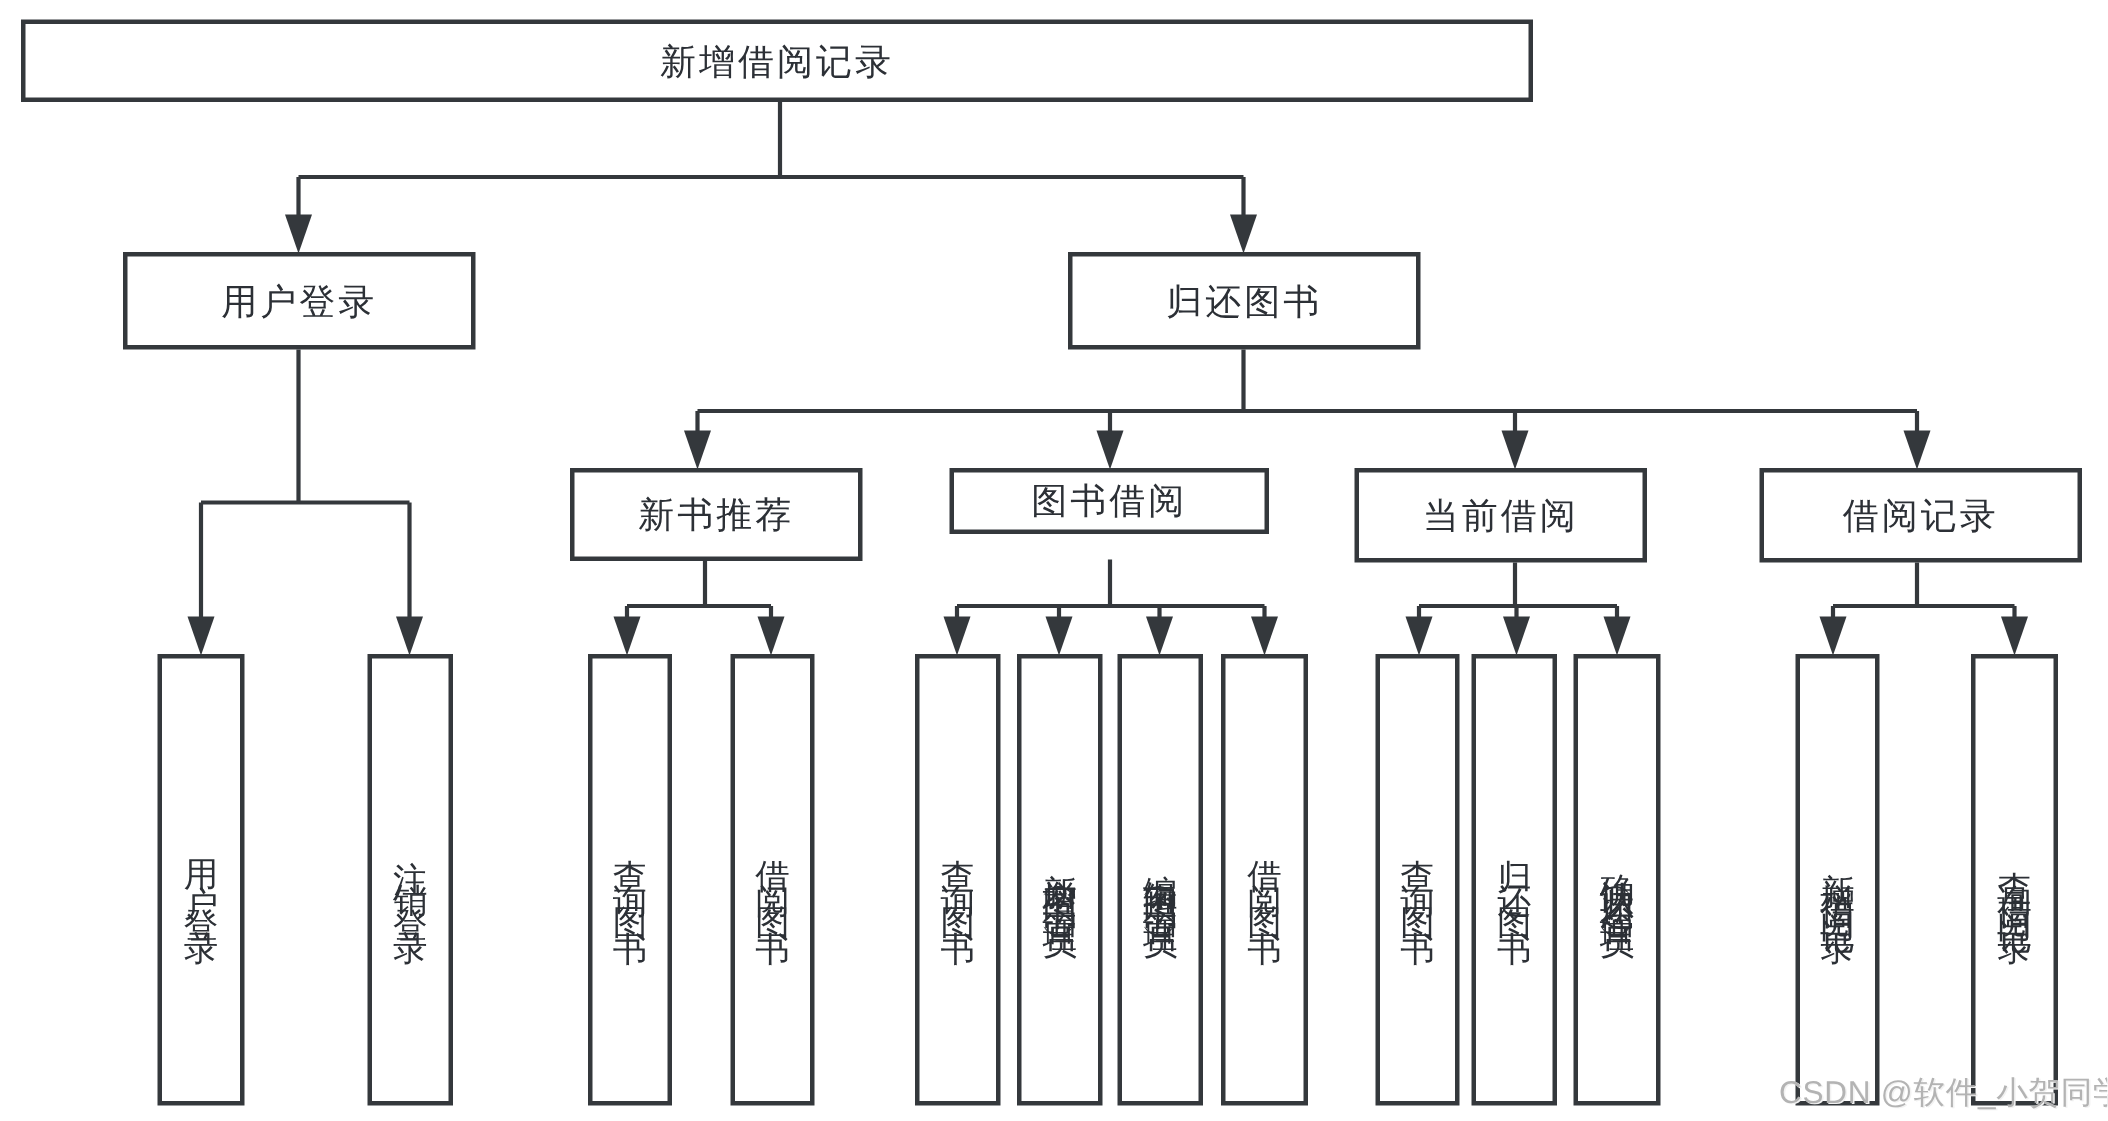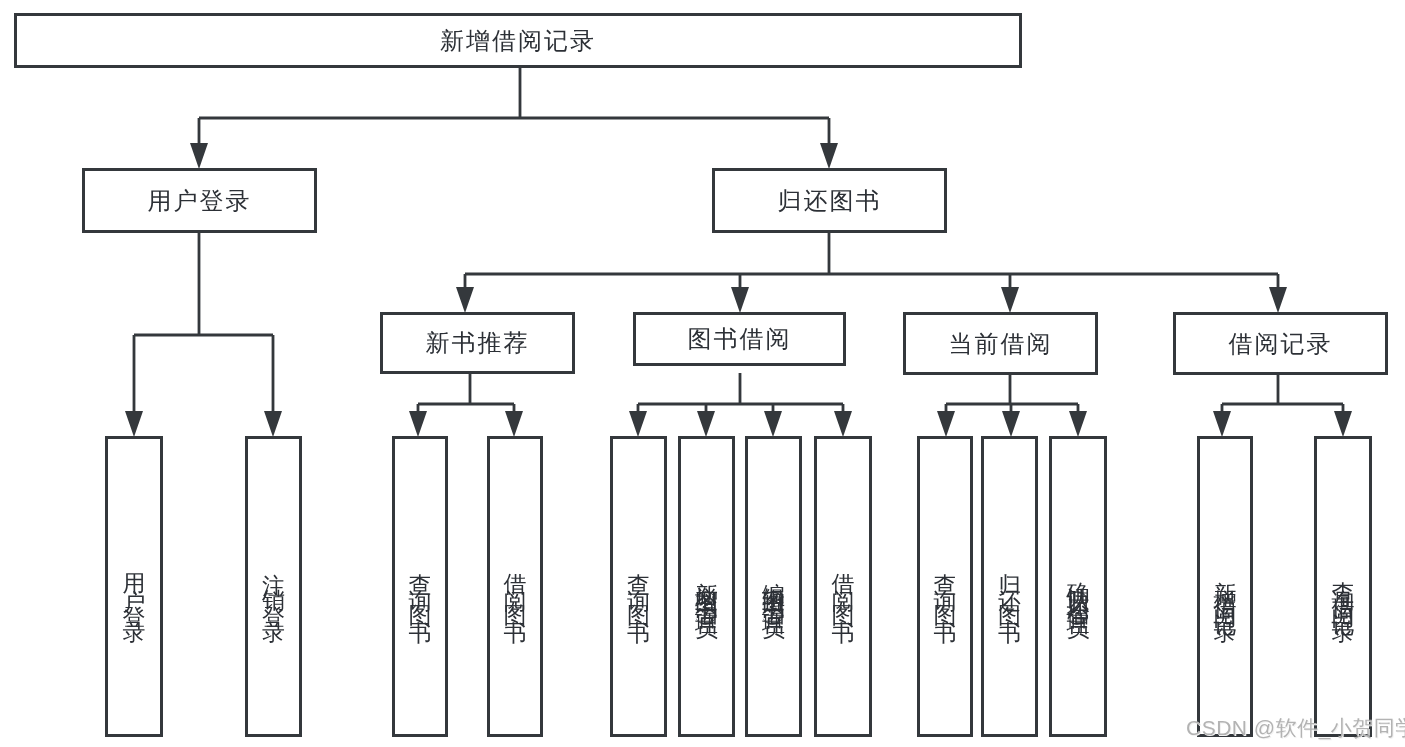--- a/index.html
+++ b/index.html
@@ -109,21 +109,21 @@
   <div class="box hbox" style="left:82px; top:168px; width:235px; height:65px;">
     <span>用户登录</span>
   </div>
   <div class="box hbox" style="left:712px; top:168px; width:235px; height:65px;">
     <span>归还图书</span>
   </div>
 
   <div class="box hbox" style="left:380px; top:312px; width:195px; height:62px;">
     <span>新书推荐</span>
   </div>
-  <div class="box hbox" style="left:633px; top:312px; width:213px; height:54px;">
+  <div class="box hbox" style="left:633px; top:312px; width:213px; height:44px;">
     <span>图书借阅</span>
   </div>
   <div class="box hbox" style="left:903px; top:312px; width:195px; height:63px;">
     <span>当前借阅</span>
   </div>
   <div class="box hbox" style="left:1173px; top:312px; width:215px; height:63px;">
     <span>借阅记录</span>
   </div>
 
   <div class="box leaf" style="left:105px; top:436px; width:58px; height:301px;">

